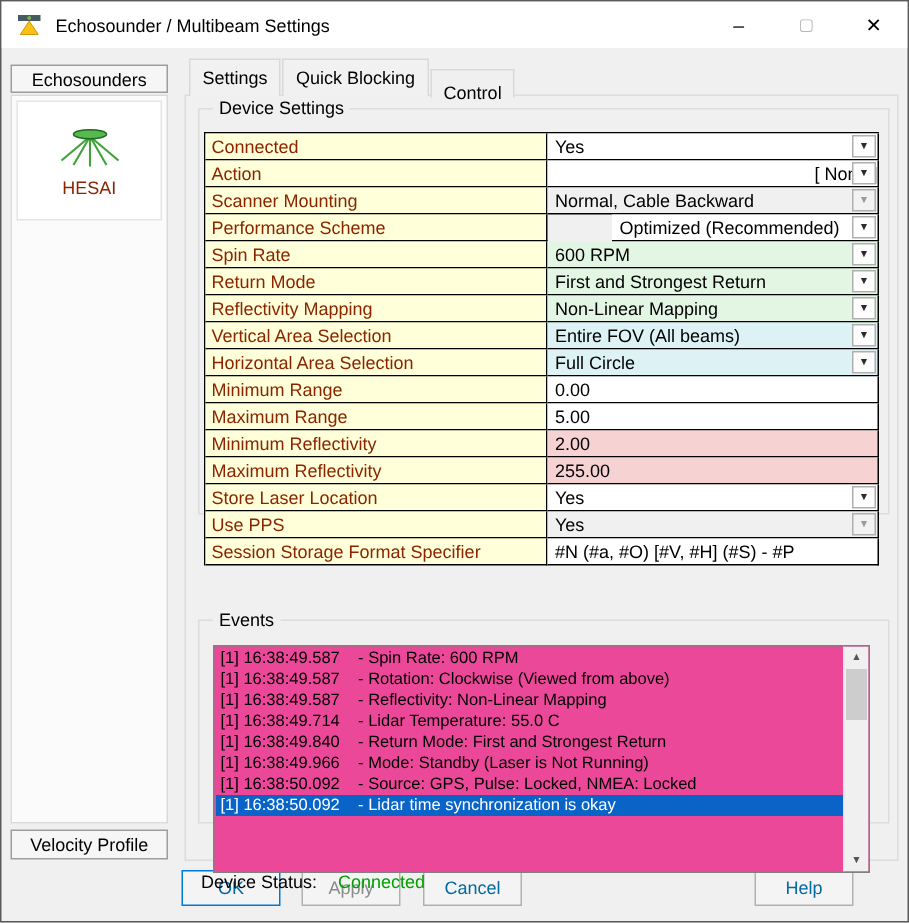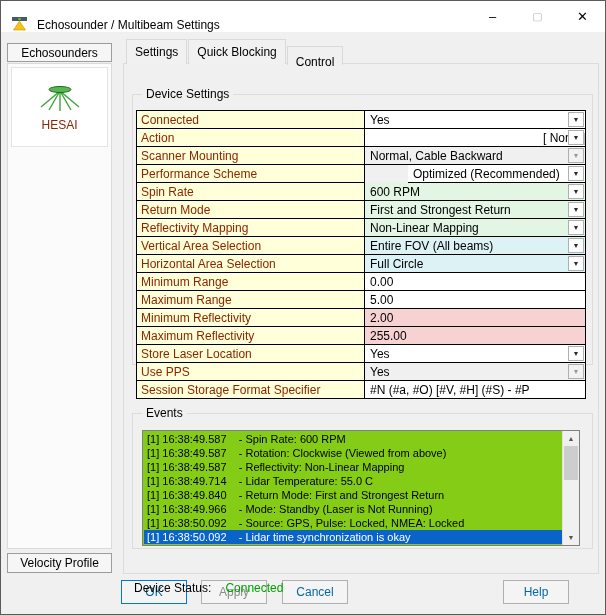--- a/index.html
+++ b/index.html
@@ -2,21 +2,21 @@
 <html style="--accent: #0078D7; --label-bg: #FFFFD9; --label-text: #8B2500; --green-bg: #E3F5E3; --cyan-bg: #DCF2F5; --pink-bg: #F6D2D2; --disabled-bg: #F0F0F0; --white-bg: #FFFFFF; --selection-bg: #0A64C8; --status-color: #00A000; --grid-border: #000000;"><head>
 <meta charset="utf-8">
 <style>
   * { box-sizing: border-box; margin: 0; padding: 0; }
   html, body { width: 606px; height: 615px; }
   body { font-family: "Liberation Sans", sans-serif; font-size: 12px; color: #000; background: #F0F0F0; }
 
   .window { position: relative; width: 606px; height: 615px; background: #F0F0F0; border: 1px solid #5A5A5A; overflow: hidden; }
 
   
-  .titlebar { position: absolute; left: 0; top: 0; right: 0; height: 31px; background: #FFFFFF; display: flex; align-items: flex-end; }
+  .titlebar { position: absolute; left: 0; top: 0; right: 0; height: 31px; background: #FFFFFF; display: flex; align-items: center; }
   .app-icon { width: 17px; height: 17px; margin-left: 10px; flex: 0 0 auto; }
   .titlebar-text { margin-left: 9px; font-size: 12px; }
   .win-controls { margin-left: auto; display: flex; height: 31px; }
   .win-btn { width: 45px; display: flex; align-items: center; justify-content: center; font-size: 13px; }
   .win-btn.maximize { color: #B8B8B8; font-size: 11px; }
 
   
   .sidebar-header, .sidebar-footer { position: absolute; left: 6px; width: 105px; background: #F6F6F6; border: 1px solid #9D9D9D; display: flex; align-items: center; justify-content: center; }
   .sidebar-header { top: 42px; height: 19px; }
   .sidebar-footer { top: 552px; height: 20px; }
@@ -26,34 +26,34 @@
 
   
   .tabs { position: absolute; left: 125px; top: 44px; height: 19px; display: flex; align-items: flex-end; z-index: 3; }
   .tab { height: 17px; padding: 12px 8px; display: flex; align-items: center; background: #F1F1F1; border: 1px solid #D9D9D9; border-bottom: none; margin-right: 1px; }
   .tab.active { height: 19px; background: #F0F0F0; margin-bottom: -1px; padding-bottom: 1px; }
 
   .tabpage { position: absolute; left: 122px; top: 62px; width: 476px; height: 511px; background: #F0F0F0; border: 1px solid #DCDCDC; z-index: 1; }
 
   .groupbox { position: absolute; border: 1px solid #DCDCDC; }
   .gb-legend { position: absolute; top: -8px; left: 9px; background: #F0F0F0; padding: 0 4px; }
-  .gb-device { left: 8px; top: 30px; width: 461px; height: 271px; }
+  .gb-device { left: 8px; top: 8px; width: 461px; height: 271px; }
   .gb-events { left: 8px; top: 349px; width: 461px; height: 136px; }
 
   
   .stable { position: absolute; left: 3px; top: 15px; width: 450px; border-left: 1px solid var(--grid-border); border-top: 1px solid var(--grid-border); }
   .srow { display: flex; height: 18px; }
   .scell { border-right: 1px solid var(--grid-border); border-bottom: 1px solid var(--grid-border); display: flex; align-items: center; white-space: nowrap; overflow: hidden; }
   .slabel { width: 228px; background: var(--label-bg); color: var(--label-text); padding-left: 4px; }
   .svalue { flex: 1; position: relative; padding-left: 5px; background: #FFF; }
   .combo-arrow { position: absolute; right: 1px; top: 1px; bottom: 1px; width: 16px; background: #FDFDFD; border: 1px solid #AFAFAF; display: flex; align-items: center; justify-content: center; font-size: 7px; color: #2B2B2B; }
   .combo-arrow.disabled { color: #9A9A9A; background: #F2F2F2; }
 
   
-  .events-listbox { position: absolute; left: 9px; top: 16px; width: 438px; height: 116px; background: #84cc16; border: 1px solid #808080; overflow: hidden; }
+  .events-listbox { position: absolute; left: 9px; top: 16px; width: 438px; height: 152px; background: #ec4899; border: 1px solid #808080; overflow: hidden; }
   .events-items { position: absolute; left: 1px; top: 1px; right: 17px; bottom: 1px; overflow: hidden; }
   .event-item { height: 14px; line-height: 14px; font-size: 11px; padding-left: 3px; white-space: pre; overflow: hidden; }
   .event-item.selected { background: var(--selection-bg); color: #FFFFFF; }
   .events-scrollbar { position: absolute; right: 0; top: 0; bottom: 0; width: 17px; background: #F0F0F0; border-left: 1px solid #E2E2E2; }
   .sb-arrow { height: 15px; display: flex; align-items: center; justify-content: center; font-size: 7px; color: #555; }
   .sb-arrow.down { position: absolute; bottom: 0; left: 0; right: 0; }
   .sb-thumb { position: absolute; top: 15px; left: 1px; right: 1px; height: 34px; background: #CDCDCD; }
 
   
   .status-row { position: absolute; left: 10px; top: 489px; display: flex; align-items: center; margin-top: 28px; }

